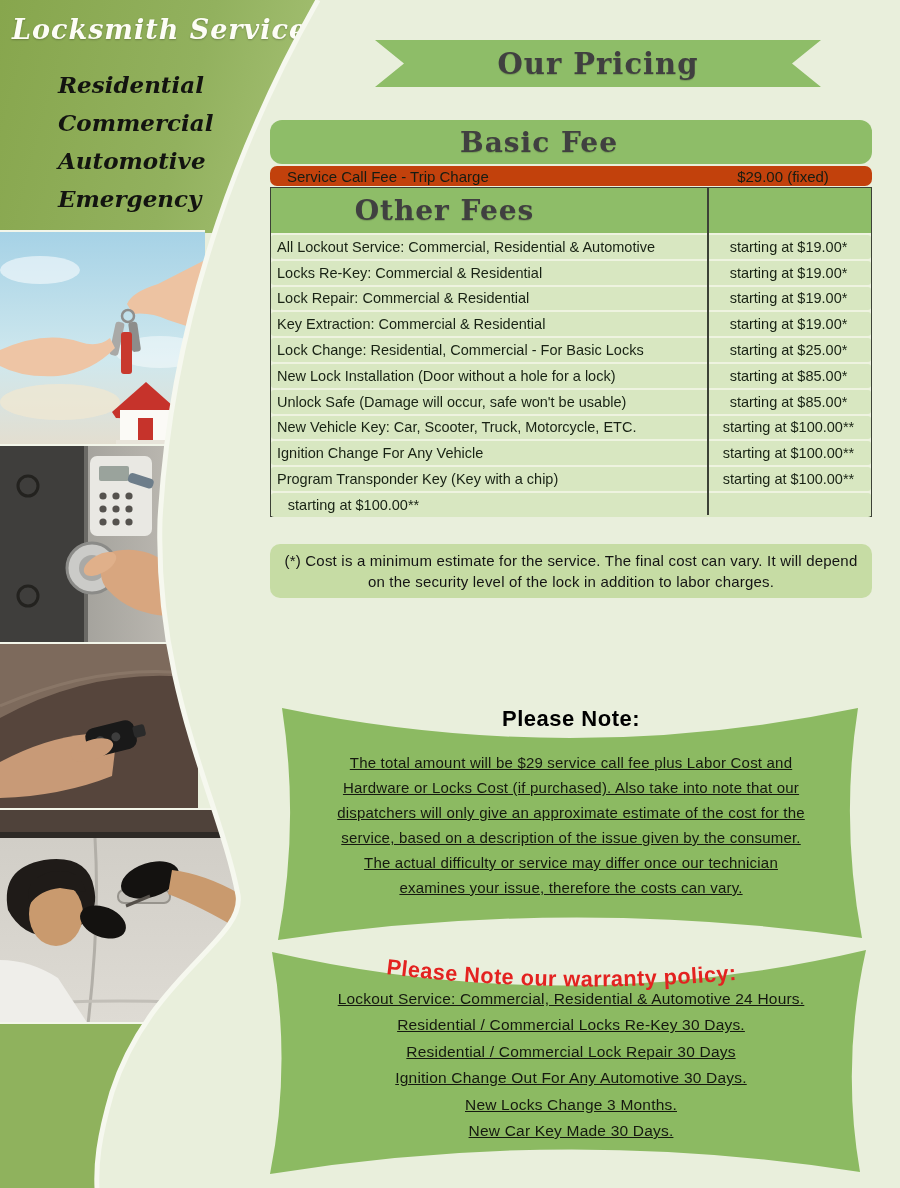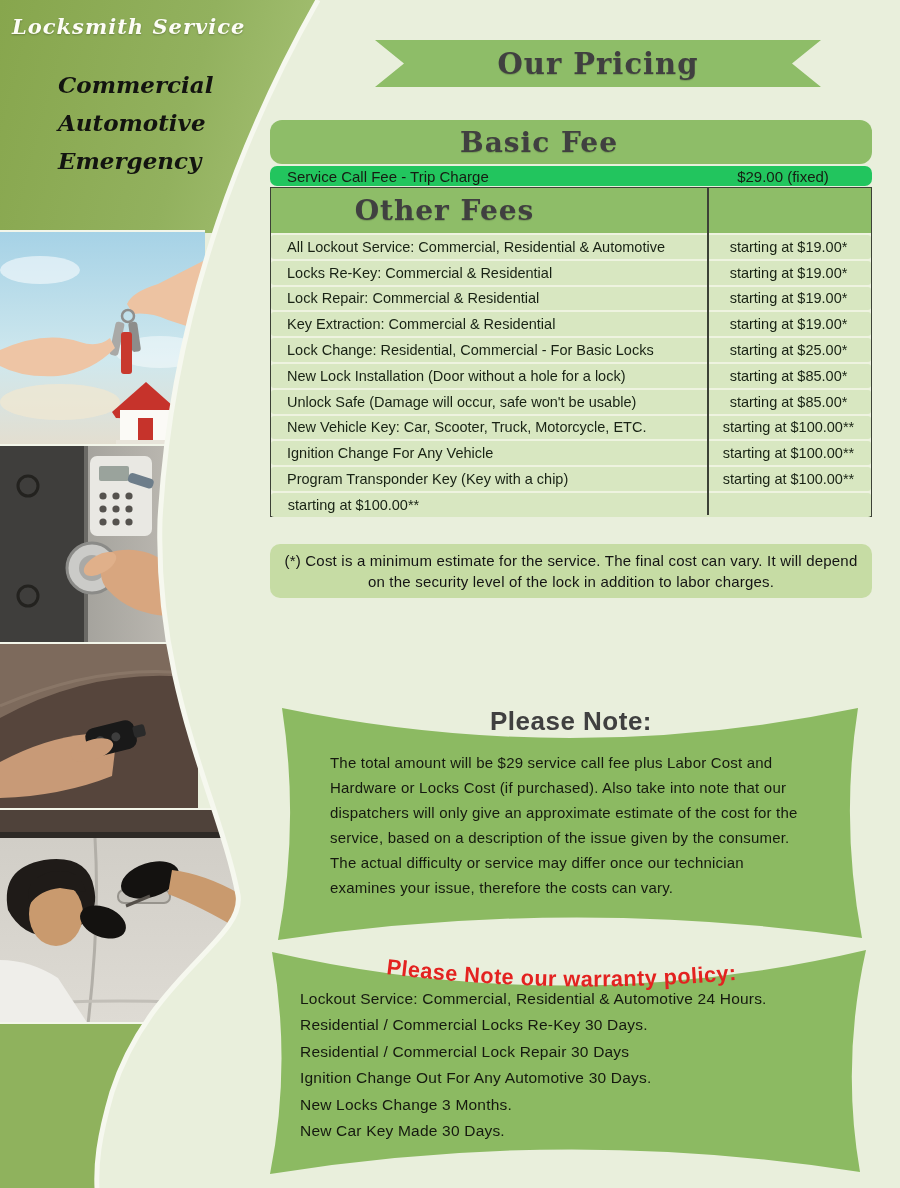--- a/index.html
+++ b/index.html
@@ -4,70 +4,71 @@
 <style>
   html,body{margin:0;padding:0;}
   body{width:900px;height:1188px;position:relative;overflow:hidden;
        background:#e9efdc;font-family:"Liberation Sans",sans-serif;}
   .abs{position:absolute;}
   
   #left-layer{position:absolute;inset:0;z-index:1;}
   .sidebar-top{left:0;top:0;width:332px;height:233px;
      background:linear-gradient(105deg,#87a64d 0%,#92b15e 55%,#a9c478 100%);}
   .sidebar-title{left:12px;top:14px;font-family:"DejaVu Serif",serif;
-     font-style:italic;font-weight:bold;font-size:21px;color:#fdfdf6;
+     font-style:italic;font-weight:bold;font-size:27px;color:#fdfdf6;
      letter-spacing:1px;text-shadow:0 1px 2px rgba(0,0,0,.25);}
   .sidebar-list{left:58px;top:66px;list-style:none;margin:0;padding:0;}
   .sidebar-list li{font-family:"DejaVu Serif",serif;font-style:italic;
      font-weight:bold;font-size:23px;color:#131410;line-height:38px;}
   .photo{border-top:2px solid #f3f6ea;}
   .sidebar-bottom{left:0;top:1022px;width:160px;height:166px;background:#8fb25d;
      border-top:2px solid #f3f6ea;}
   
   #curve-overlay{position:absolute;inset:0;z-index:2;pointer-events:none;}
   
   #content{position:absolute;inset:0;z-index:3;}
   .ribbon{left:375px;top:40px;width:446px;height:47px;background:#8ebd68;
      clip-path:polygon(0 0,100% 0,93.5% 50%,100% 100%,0 100%,6.5% 50%);
      display:flex;align-items:center;justify-content:center;}
   .fancy{font-family:"DejaVu Serif",serif;font-weight:bold;
      color:#404040;text-shadow:0 1px 1px rgba(0,0,0,.18);}
   .ribbon .fancy{font-size:29px;letter-spacing:1px;}
   .sec-header{left:270px;top:120px;width:602px;height:44px;background:#8ebd68;
      border-radius:12px;display:flex;align-items:center;justify-content:center;text-align:center;}
   .sec-header .fancy{font-size:28px;letter-spacing:1px;transform:translateX(-32px);}
-  .svc-row{left:270px;top:166px;width:602px;height:20px;background:#22c55e;
+  .svc-row{left:270px;top:166px;width:602px;height:20px;background:#c2410c;
      border-radius:7px;display:flex;align-items:center;font-size:15px;color:#161c12;}
   .svc-label{padding-left:17px;flex:1;}
   .svc-price{width:178px;text-align:center;}
   .fee-table{left:270px;top:187px;width:602px;height:330px;
      border:1.5px solid #3c4136;box-sizing:border-box;background:#eef3e0;}
   .fee-head{height:45px;background:#8ebd68;display:flex;align-items:center;}
   .fee-head .fancy{width:347px;text-align:center;font-size:28px;letter-spacing:1px;}
   .fee-rows{display:flex;flex-direction:column;gap:2px;padding-top:2px;}
   .fee-row{height:23.8px;background:#d8e7c1;border-radius:3px;
      display:flex;align-items:center;font-size:14.5px;color:#182214;}
-  .fee-row .svc{flex:1;padding-left:16px;}
+  .fee-row .svc{flex:1;padding-left:6px;}
   .fee-row .prc{width:165px;text-align:center;}
   .col-divider{left:436px;top:0;width:1.5px;height:327px;background:#3c4136;}
   .note-box{left:270px;width:602px;background:#c6dca4;border-radius:10px;
      text-align:center;font-size:15px;color:#141414;line-height:21px;
      padding:6px 10px;box-sizing:border-box;letter-spacing:.2px;}
-  .red-title{color:#404040;font-weight:bold;font-size:26px;text-align:center;
+  .red-title{color:#000000;font-weight:bold;font-size:22px;text-align:center;
      letter-spacing:.5px;}
-  .flag-body{color:#15190f;font-size:15px;letter-spacing:.2px;}
+  .flag-body{text-align:center;color:#15190f;font-size:15px;letter-spacing:.2px;text-decoration:underline;}
   .warranty-line{line-height:26.4px;}
 </style>
 </head>
 <body>
 
 <div id="left-layer">
   <div class="abs sidebar-top">
     <div class="abs sidebar-title">Locksmith Service</div>
     <ul class="abs sidebar-list">
+      <li>Residential</li>
       <li>Commercial</li>
       <li>Automotive</li>
       <li>Emergency</li>
     </ul>
   </div>
 
   <svg class="abs photo" style="left:0;top:230px" width="205" height="212" viewBox="0 0 205 212">
     <defs>
       <linearGradient id="sky" x1="0" y1="0" x2="0" y2="1">
         <stop offset="0" stop-color="#a6d2e6"></stop>

